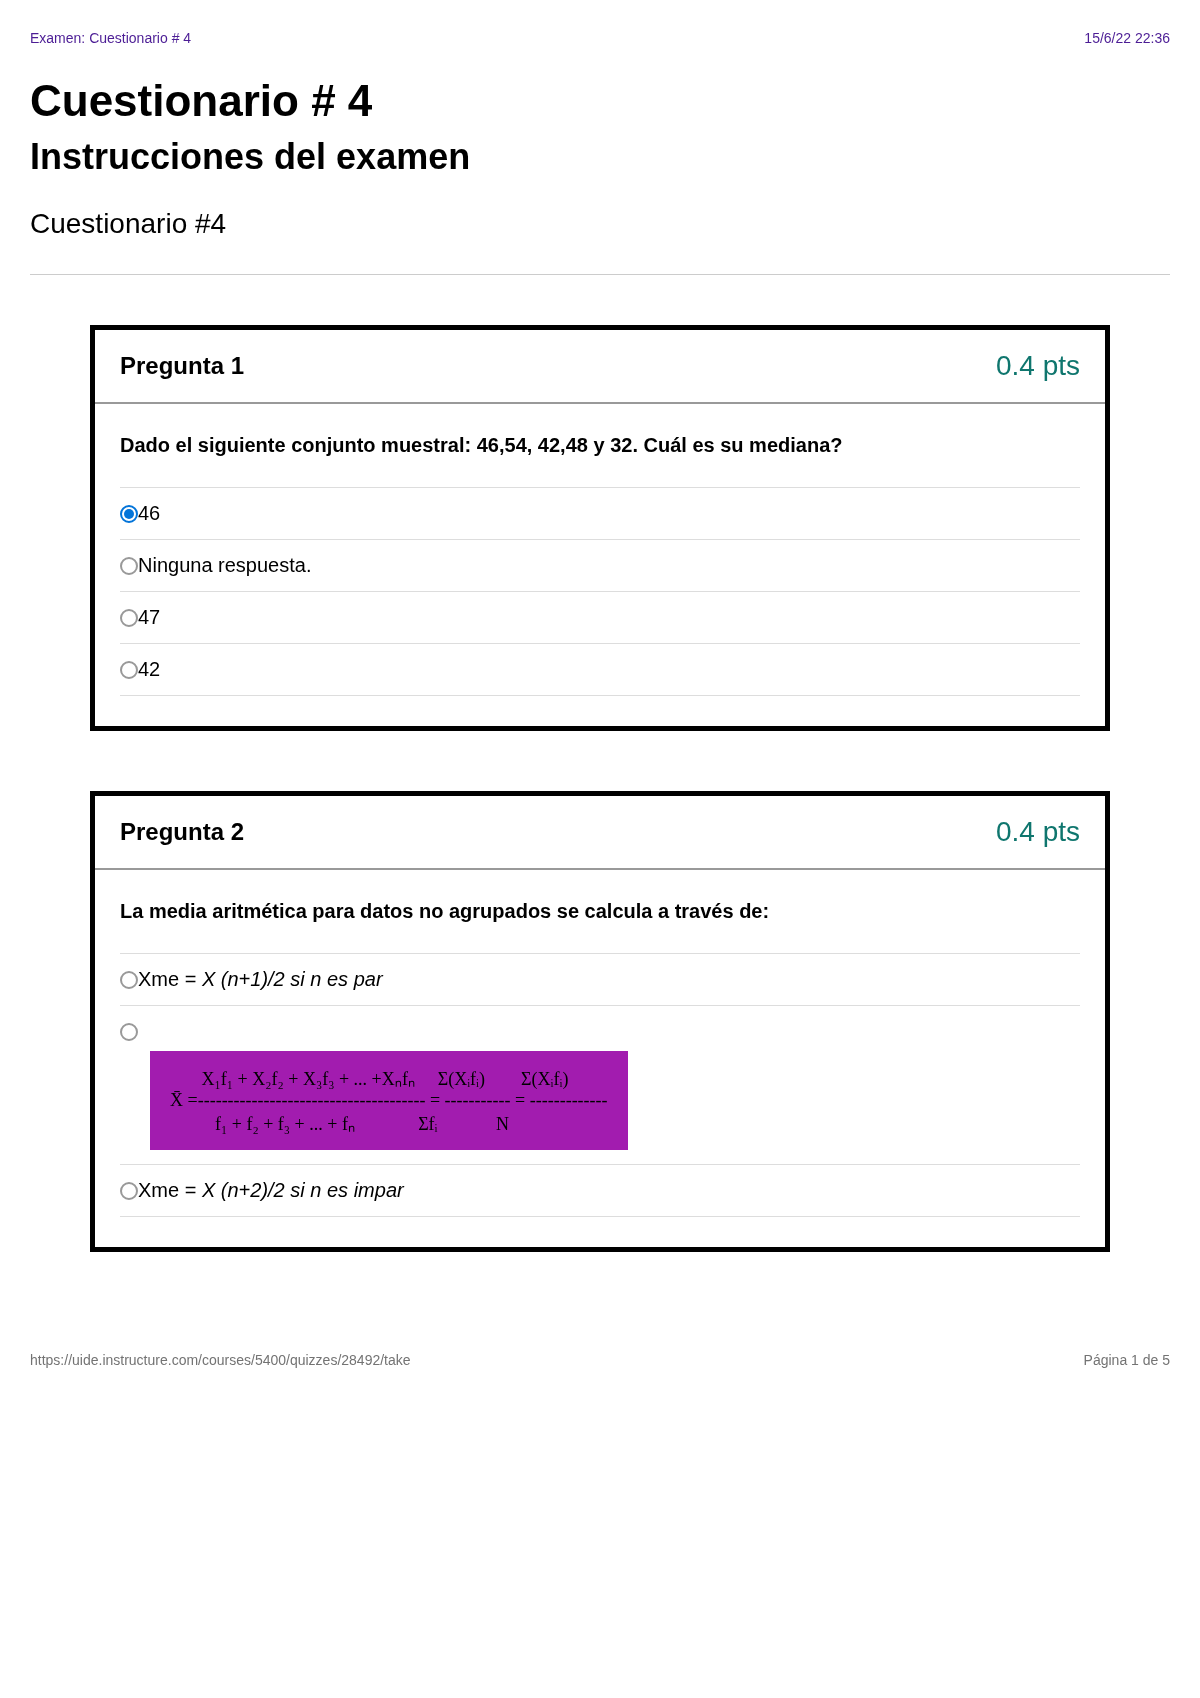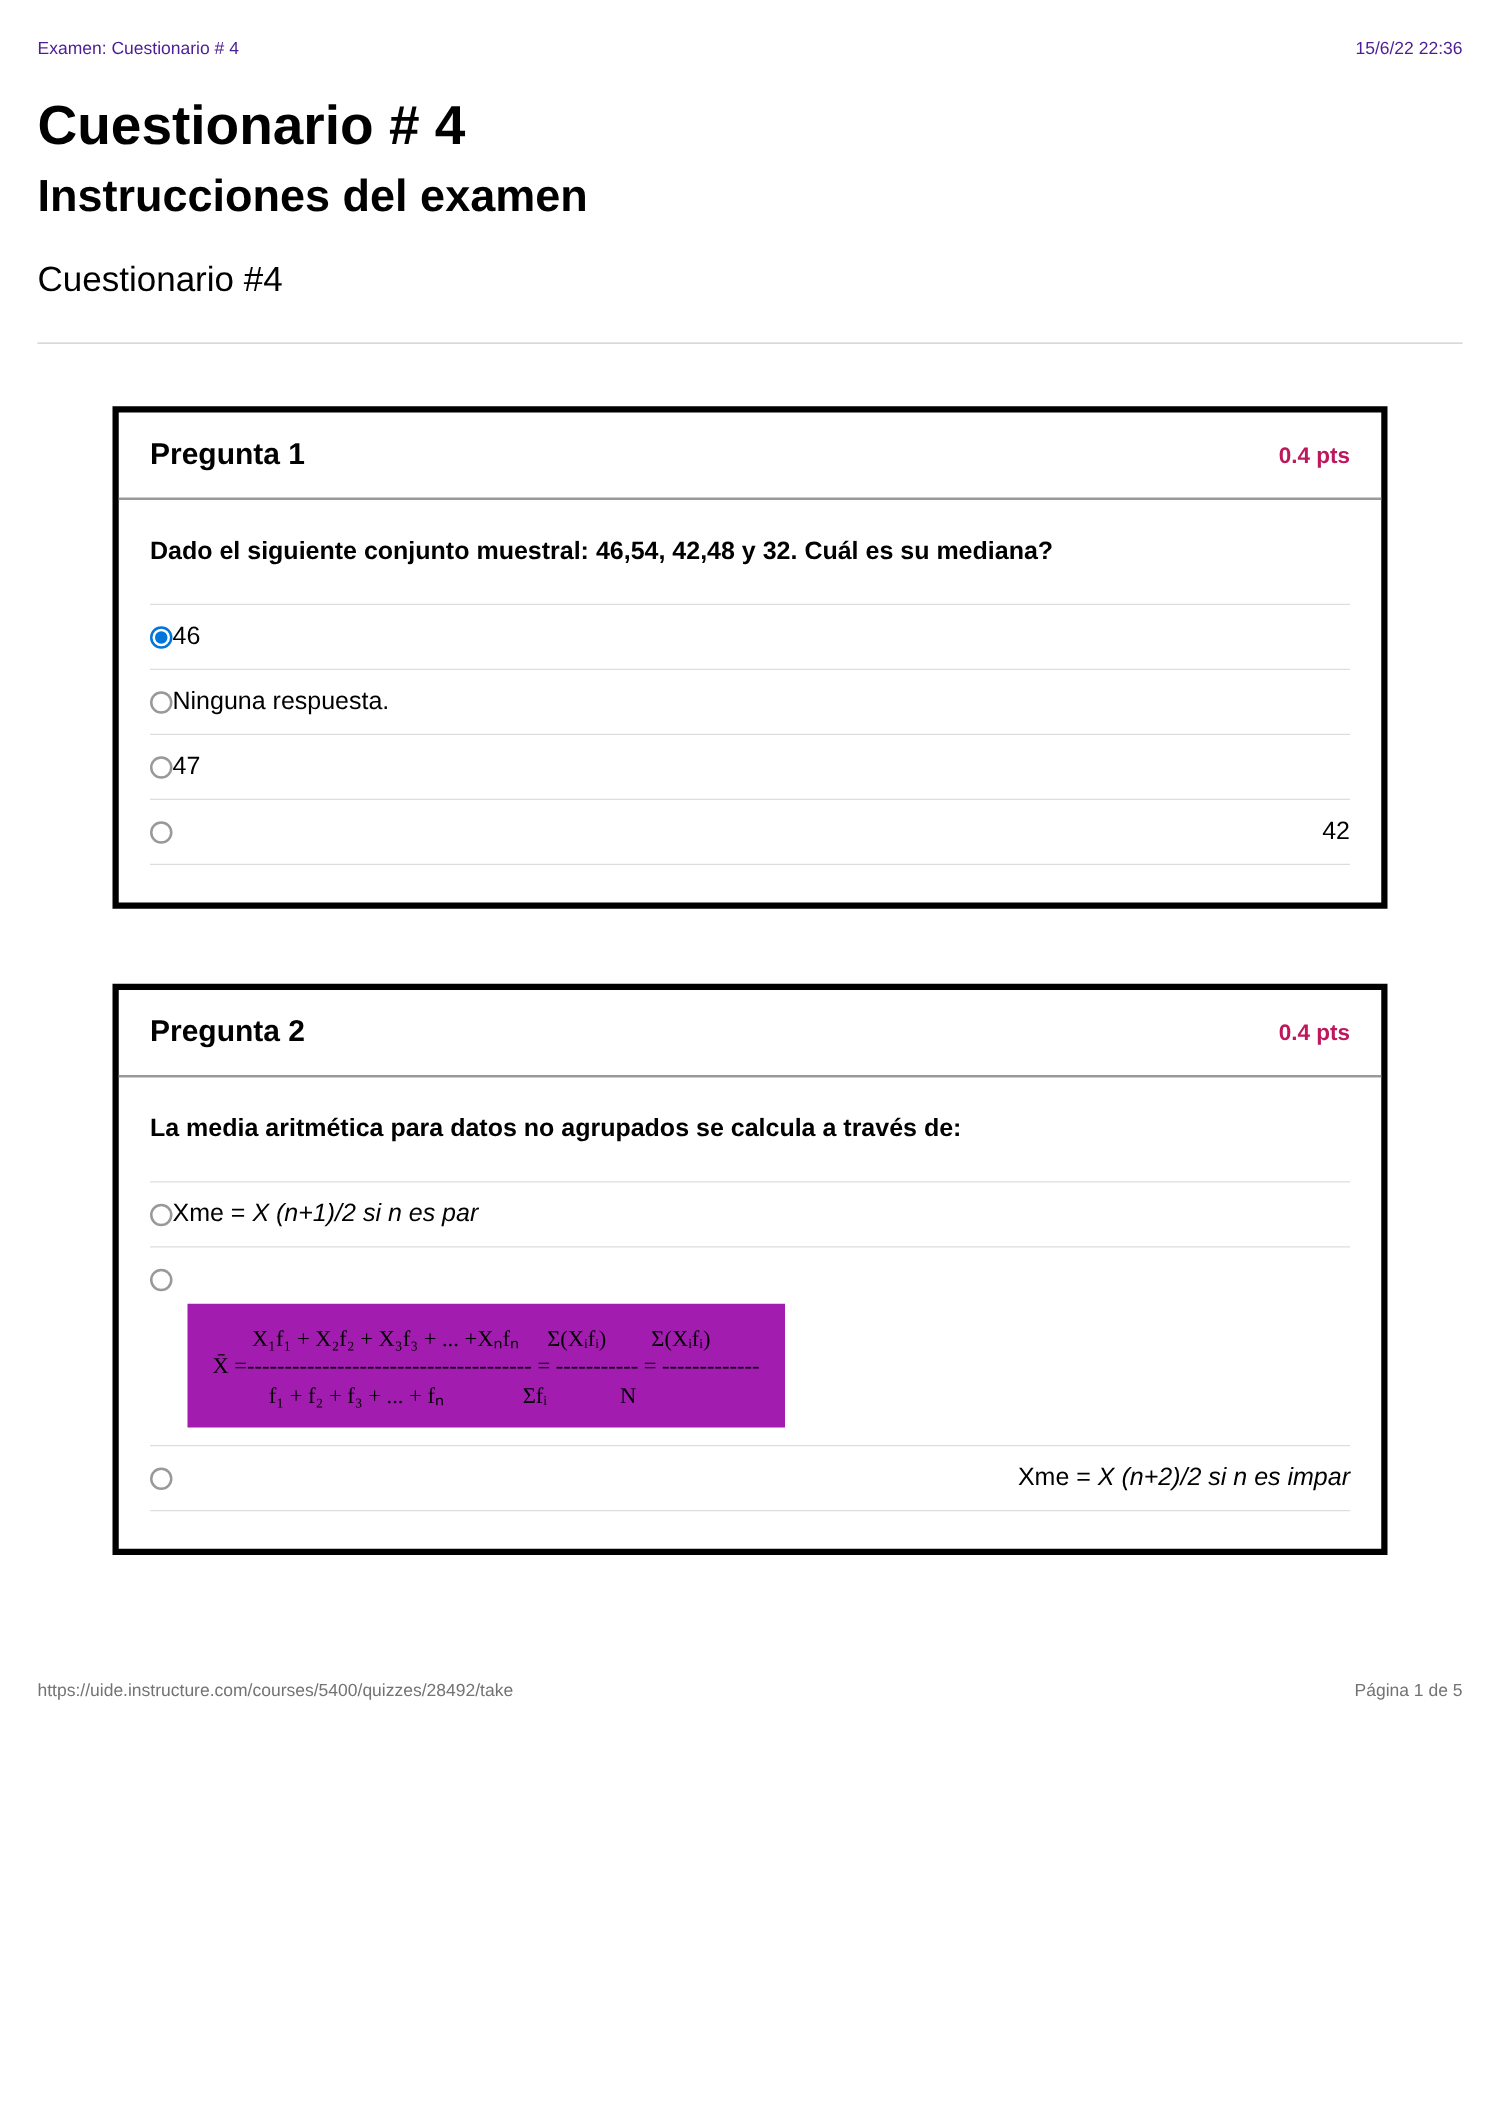--- a/index.html
+++ b/index.html
@@ -58,42 +58,41 @@
     justify-content: space-between;
     align-items: center;
     padding: 20px 25px;
     border-bottom: 2px solid #999;
   }
   .question-title {
     font-size: 24px;
     font-weight: bold;
   }
   .question-points {
-    font-size: 18px;
-    font-weight: bold;
-    color: #be185d;
+    font-size: 28px;
+    font-weight: normal;
+    color: #0f766e;
   }
   .question-body {
     padding: 30px 25px 30px 25px;
   }
   .question-prompt {
     font-size: 20px;
     font-weight: bold;
     margin-bottom: 30px;
   }
   .option {
     display: flex;
     align-items: flex-start;
     padding: 14px 0;
     border-top: 1px solid #ddd;
     font-size: 20px;
   }
   .option:last-child {
     border-bottom: 1px solid #ddd;
-    text-align: right;
   }
   .radio {
     width: 18px;
     height: 18px;
     border-radius: 50%;
     border: 2px solid #999;
     display: inline-block;
     flex-shrink: 0;
     margin-top: 3px;
     position: relative;

